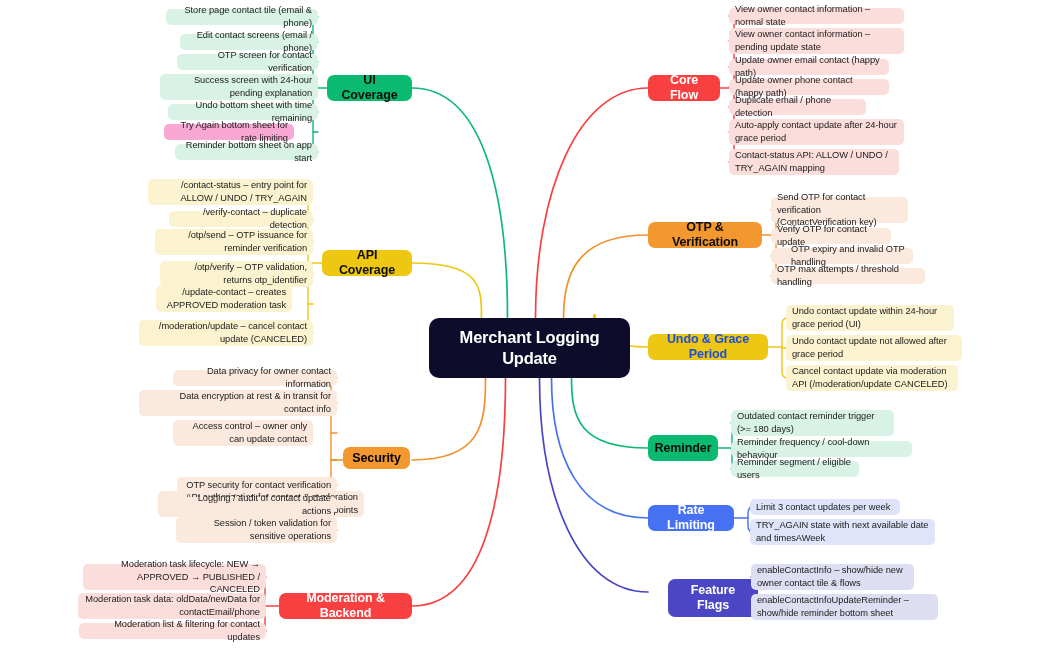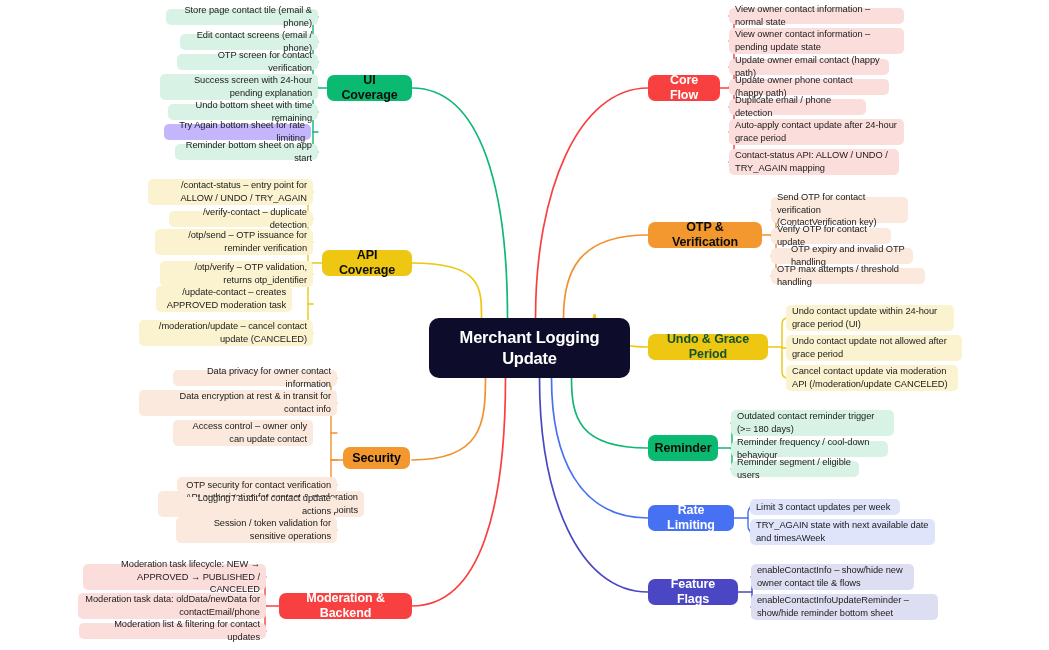--- a/index.html
+++ b/index.html
@@ -161,21 +161,21 @@
       </div>
       <div class="leaf left-side" style="left: 177px; top: 54px; width: 141px; height: 16px; background: rgb(216, 243, 230);">
         <span>OTP screen for contact verification</span>
       </div>
       <div class="leaf left-side" style="left: 160px; top: 74px; width: 158px; height: 26px; background: rgb(216, 243, 230);">
         <span>Success screen with 24-hour pending explanation</span>
       </div>
       <div class="leaf left-side" style="left: 168px; top: 104px; width: 150px; height: 16px; background: rgb(216, 243, 230);">
         <span>Undo bottom sheet with time remaining</span>
       </div>
-      <div class="leaf left-side" style="left: 164px; top: 124px; width: 147px; height: 16px; background: #c4b5fd;">
+      <div class="leaf left-side" style="left: 164px; top: 124px; width: 130px; height: 16px; background: #f9a8d4;">
         <span>Try Again bottom sheet for rate limiting</span>
       </div>
       <div class="leaf left-side" style="left: 175px; top: 144px; width: 143px; height: 16px; background: rgb(216, 243, 230);">
         <span>Reminder bottom sheet on app start</span>
       </div>
       <div class="node" style="left: 322px; top: 250px; width: 90px; height: 26px; background: rgb(237, 199, 18); color: rgb(13, 13, 13);">
         <span>API Coverage</span>
       </div>
       <div class="leaf left-side" style="left: 148px; top: 179px; width: 165px; height: 26px; background: rgb(251, 243, 207);">
         <span>/contact-status – entry point for ALLOW / UNDO / TRY_AGAIN</span>
@@ -263,54 +263,54 @@
       </div>
       <div class="leaf right-side" style="left: 771px; top: 228px; width: 120px; height: 16px; background: rgb(250, 233, 220);">
         <span>Verify OTP for contact update</span>
       </div>
       <div class="leaf right-side" style="left: 771px; top: 248px; width: 142px; height: 16px; background: rgb(250, 233, 220); padding-left: 20px;">
         <span>OTP expiry and invalid OTP handling</span>
       </div>
       <div class="leaf right-side" style="left: 771px; top: 268px; width: 154px; height: 16px; background: rgb(250, 233, 220);">
         <span>OTP max attempts / threshold handling</span>
       </div>
-      <div class="node" style="left: 648px; top: 334px; width: 120px; height: 26px; background: rgb(237, 199, 18); color: #14532d;">
+      <div class="node" style="left: 648px; top: 334px; width: 120px; height: 26px; background: rgb(237, 199, 18); color: #1d4ed8;">
         <span>Undo &amp; Grace Period</span>
       </div>
       <div class="leaf right-side" style="left: 786px; top: 305px; width: 168px; height: 26px; background: rgb(251, 243, 207);">
         <span>Undo contact update within 24-hour grace period (UI)</span>
       </div>
       <div class="leaf right-side" style="left: 786px; top: 335px; width: 176px; height: 26px; background: rgb(251, 243, 207);">
         <span>Undo contact update not allowed after grace period</span>
       </div>
       <div class="leaf right-side" style="left: 786px; top: 365px; width: 172px; height: 26px; background: rgb(251, 243, 207);">
         <span>Cancel contact update via moderation API (/moderation/update CANCELED)</span>
       </div>
       <div class="node" style="left: 648px; top: 435px; width: 70px; height: 26px; background: rgb(10, 186, 112); color: rgb(13, 13, 13);">
         <span>Reminder</span>
       </div>
       <div class="leaf right-side" style="left: 731px; top: 410px; width: 163px; height: 26px; background: rgb(216, 243, 230);">
         <span>Outdated contact reminder trigger (&gt;= 180 days)</span>
       </div>
-      <div class="leaf right-side" style="left: 731px; top: 441px; width: 157px; height: 16px; background: rgb(216, 243, 230);">
+      <div class="leaf right-side" style="left: 731px; top: 441px; width: 181px; height: 16px; background: rgb(216, 243, 230);">
         <span>Reminder frequency / cool-down behaviour</span>
       </div>
       <div class="leaf right-side" style="left: 731px; top: 461px; width: 128px; height: 16px; background: rgb(216, 243, 230);">
         <span>Reminder segment / eligible users</span>
       </div>
       <div class="node" style="left: 648px; top: 505px; width: 86px; height: 26px; background: rgb(69, 113, 242); color: rgb(255, 255, 255);">
         <span>Rate Limiting</span>
       </div>
       <div class="leaf right-side" style="left: 750px; top: 499px; width: 150px; height: 16px; background: rgb(223, 228, 251);">
         <span>Limit 3 contact updates per week</span>
       </div>
       <div class="leaf right-side" style="left: 750px; top: 519px; width: 185px; height: 26px; background: rgb(223, 228, 251);">
         <span>TRY_AGAIN state with next available date and timesAWeek</span>
       </div>
-      <div class="node" style="left: 648px; top: 579px; width: 90px; height: 26px; background: rgb(75, 71, 196); color: rgb(255, 255, 255);">
+      <div class="node" style="left: 668px; top: 579px; width: 90px; height: 38px; background: rgb(75, 71, 196); color: rgb(255, 255, 255);">
         <span>Feature Flags</span>
       </div>
       <div class="leaf right-side" style="left: 751px; top: 564px; width: 163px; height: 26px; background: rgb(222, 222, 243);">
         <span>enableContactInfo – show/hide new owner contact tile &amp; flows</span>
       </div>
       <div class="leaf right-side" style="left: 751px; top: 594px; width: 187px; height: 26px; background: rgb(222, 222, 243);">
         <span>enableContactInfoUpdateReminder – show/hide reminder bottom sheet</span>
       </div>
     </div>
 </div>

